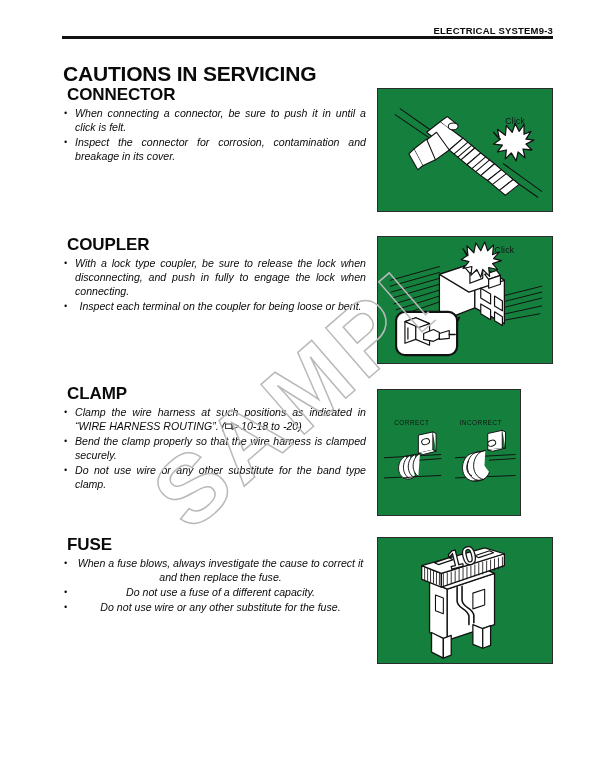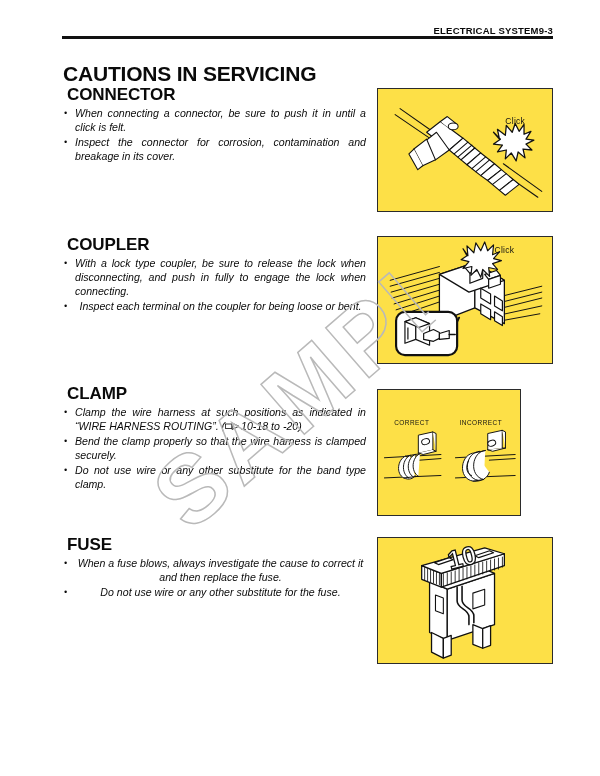--- a/index.html
+++ b/index.html
@@ -114,21 +114,21 @@
 
   
   #sec-connector { top: 86px; }
   #sec-coupler   { top: 236px; }
   #sec-clamp     { top: 385px; }
   #sec-fuse      { top: 536px; }
 
   
   .fig {
     position: absolute;
-    background: #fde047;
+    background: #15803d;
     border: 1.6px solid #2b2b2b;
     box-sizing: border-box;
     overflow: hidden;
   }
   #fig-connector { left: 377px; top: 88px;  width: 176px; height: 124px; }
   #fig-coupler   { left: 377px; top: 236px; width: 176px; height: 128px; }
   #fig-clamp     { left: 377px; top: 389px; width: 144px; height: 127px; }
   #fig-fuse      { left: 377px; top: 537px; width: 176px; height: 127px; }
   .fig svg { display: block; width: 100%; height: 100%; }
 
@@ -206,20 +206,21 @@
         </span><span>10-18 to -20)</span></li>
       <li>Bend the clamp properly so that the wire harness is clamped securely.</li>
       <li>Do not use wire or any other substitute for the band type clamp.</li>
     </ul>
   </div>
 
   <div class="text-col" id="sec-fuse">
     <div class="section-heading">FUSE</div>
     <ul class="bullets">
       <li class="nojust">When a fuse blows, always investigate the cause to correct it and then replace the fuse.</li>
+      <li class="nojust">Do not use a fuse of a different capacity.</li>
       <li class="nojust">Do not use wire or any other substitute for the fuse.</li>
     </ul>
   </div>
 
   <div class="fig" id="fig-connector">
     <svg viewBox="0 0 176 124" preserveAspectRatio="xMidYMid meet">
       <g fill="none" stroke="#111" stroke-width="1.1" stroke-linecap="round" stroke-linejoin="round">
 
         <path d="M17 26 L58 54"></path>
         <path d="M22 20 L62 48"></path>

